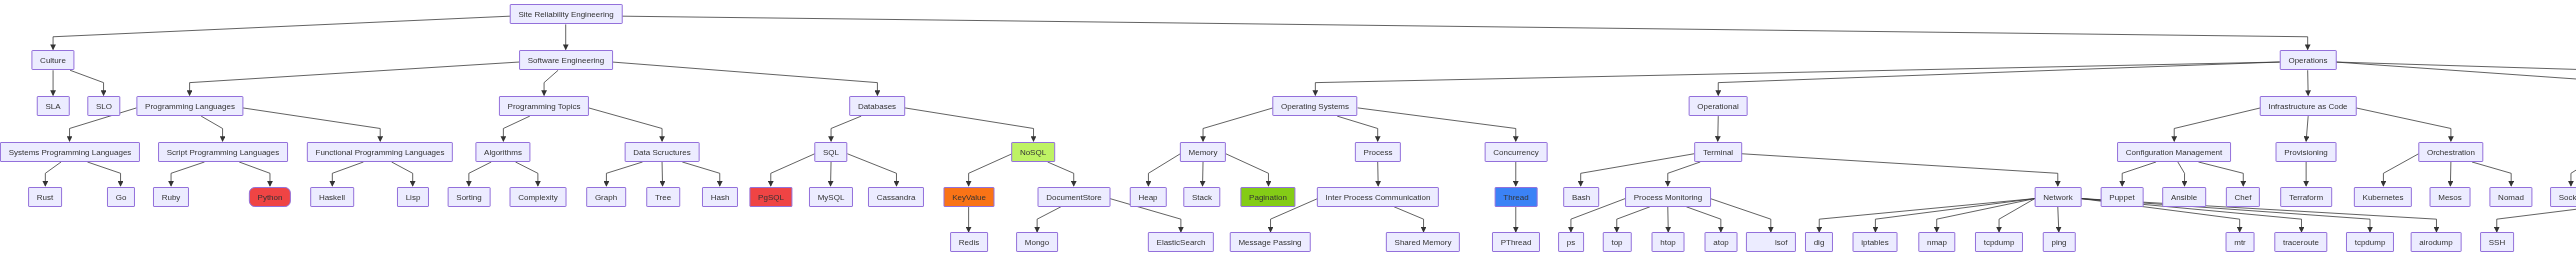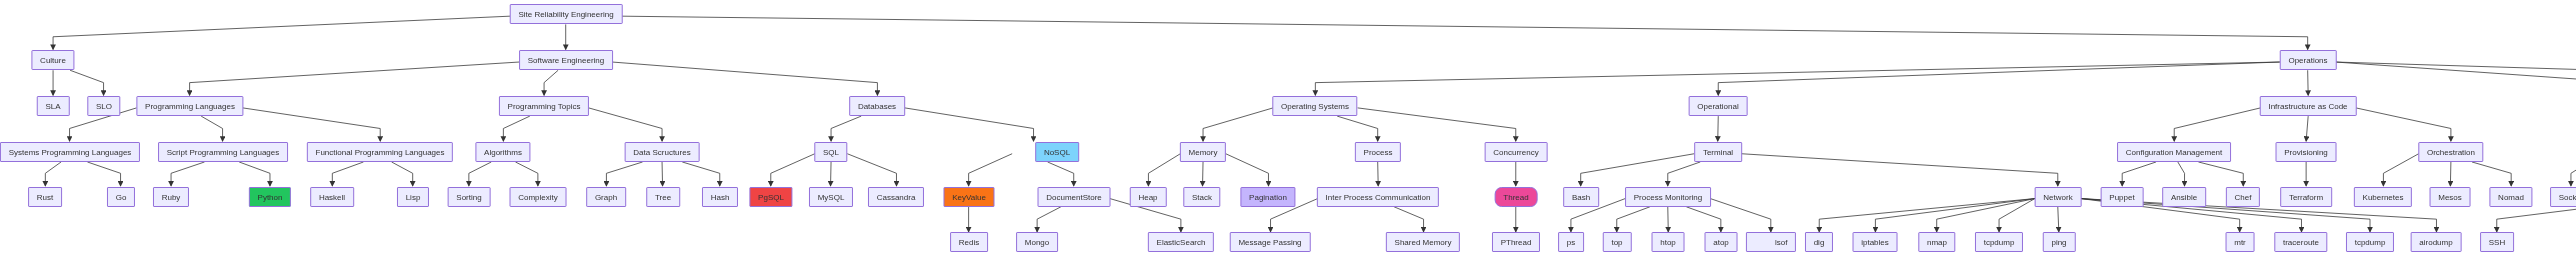--- a/index.html
+++ b/index.html
@@ -142,49 +142,49 @@
       <div class="node" style="left: 877px; top: 96px; background: rgb(236, 236, 255); border-color: rgb(147, 112, 219); color: rgb(51, 51, 51);">Databases</div>
       <div class="node" style="left: 1315px; top: 96px; background: rgb(236, 236, 255); border-color: rgb(147, 112, 219); color: rgb(51, 51, 51);">Operating Systems</div>
       <div class="node" style="left: 1718px; top: 96px; background: rgb(236, 236, 255); border-color: rgb(147, 112, 219); color: rgb(51, 51, 51);">Operational</div>
       <div class="node" style="left: 2308px; top: 96px; background: rgb(236, 236, 255); border-color: rgb(147, 112, 219); color: rgb(51, 51, 51);">Infrastructure as Code</div>
       <div class="node" style="left: 70px; top: 142px; background: rgb(236, 236, 255); border-color: rgb(147, 112, 219); color: rgb(51, 51, 51);">Systems Programming Languages</div>
       <div class="node" style="left: 223px; top: 142px; background: rgb(236, 236, 255); border-color: rgb(147, 112, 219); color: rgb(51, 51, 51);">Script Programming Languages</div>
       <div class="node" style="left: 380px; top: 142px; background: rgb(236, 236, 255); border-color: rgb(147, 112, 219); color: rgb(51, 51, 51);">Functional Programming Languages</div>
       <div class="node" style="left: 503px; top: 142px; background: rgb(236, 236, 255); border-color: rgb(147, 112, 219); color: rgb(51, 51, 51);">Algorithms</div>
       <div class="node" style="left: 662px; top: 142px; background: rgb(236, 236, 255); border-color: rgb(147, 112, 219); color: rgb(51, 51, 51);">Data Scructures</div>
       <div class="node" style="left: 831px; top: 142px; background: rgb(236, 236, 255); border-color: rgb(147, 112, 219); color: rgb(51, 51, 51);">SQL</div>
-      <div class="node" style="left: 1057px; top: 142px; background: #7dd3fc; border-color: rgb(147, 112, 219); color: rgb(51, 51, 51);">NoSQL</div>
+      <div class="node" style="left: 1033px; top: 142px; background: #bef264; border-color: rgb(147, 112, 219); color: rgb(51, 51, 51);">NoSQL</div>
       <div class="node" style="left: 1203px; top: 142px; background: rgb(236, 236, 255); border-color: rgb(147, 112, 219); color: rgb(51, 51, 51);">Memory</div>
       <div class="node" style="left: 1378px; top: 142px; background: rgb(236, 236, 255); border-color: rgb(147, 112, 219); color: rgb(51, 51, 51);">Process</div>
       <div class="node" style="left: 1516px; top: 142px; background: rgb(236, 236, 255); border-color: rgb(147, 112, 219); color: rgb(51, 51, 51);">Concurrency</div>
       <div class="node" style="left: 1718px; top: 142px; background: rgb(236, 236, 255); border-color: rgb(147, 112, 219); color: rgb(51, 51, 51);">Terminal</div>
       <div class="node" style="left: 2174px; top: 142px; background: rgb(236, 236, 255); border-color: rgb(147, 112, 219); color: rgb(51, 51, 51);">Configuration Management</div>
       <div class="node" style="left: 2306px; top: 142px; background: rgb(236, 236, 255); border-color: rgb(147, 112, 219); color: rgb(51, 51, 51);">Provisioning</div>
       <div class="node" style="left: 2451px; top: 142px; background: rgb(236, 236, 255); border-color: rgb(147, 112, 219); color: rgb(51, 51, 51);">Orchestration</div>
       <div class="node" style="left: 45px; top: 187px; background: rgb(236, 236, 255); border-color: rgb(147, 112, 219); color: rgb(51, 51, 51);">Rust</div>
       <div class="node" style="left: 121px; top: 187px; background: rgb(236, 236, 255); border-color: rgb(147, 112, 219); color: rgb(51, 51, 51);">Go</div>
       <div class="node" style="left: 171px; top: 187px; background: rgb(236, 236, 255); border-color: rgb(147, 112, 219); color: rgb(51, 51, 51);">Ruby</div>
-      <div class="node" style="left: 270px; top: 187px; background: #22c55e; border-color: rgb(147, 112, 219); color: rgb(51, 51, 51);">Python</div>
+      <div class="node" style="left: 270px; top: 187px; background: #ef4444; border-color: rgb(147, 112, 219); color: rgb(51, 51, 51); border-radius: 6px;">Python</div>
       <div class="node" style="left: 332px; top: 187px; background: rgb(236, 236, 255); border-color: rgb(147, 112, 219); color: rgb(51, 51, 51);">Haskell</div>
       <div class="node" style="left: 413px; top: 187px; background: rgb(236, 236, 255); border-color: rgb(147, 112, 219); color: rgb(51, 51, 51);">Lisp</div>
       <div class="node" style="left: 469px; top: 187px; background: rgb(236, 236, 255); border-color: rgb(147, 112, 219); color: rgb(51, 51, 51);">Sorting</div>
       <div class="node" style="left: 538px; top: 187px; background: rgb(236, 236, 255); border-color: rgb(147, 112, 219); color: rgb(51, 51, 51);">Complexity</div>
       <div class="node" style="left: 606px; top: 187px; background: rgb(236, 236, 255); border-color: rgb(147, 112, 219); color: rgb(51, 51, 51);">Graph</div>
       <div class="node" style="left: 663px; top: 187px; background: rgb(236, 236, 255); border-color: rgb(147, 112, 219); color: rgb(51, 51, 51);">Tree</div>
       <div class="node" style="left: 720px; top: 187px; background: rgb(236, 236, 255); border-color: rgb(147, 112, 219); color: rgb(51, 51, 51);">Hash</div>
       <div class="node" style="left: 771px; top: 187px; background: #ef4444; border-color: rgb(147, 112, 219); color: rgb(51, 51, 51);">PgSQL</div>
       <div class="node" style="left: 831px; top: 187px; background: rgb(236, 236, 255); border-color: rgb(147, 112, 219); color: rgb(51, 51, 51);">MySQL</div>
       <div class="node" style="left: 896px; top: 187px; background: rgb(236, 236, 255); border-color: rgb(147, 112, 219); color: rgb(51, 51, 51);">Cassandra</div>
       <div class="node" style="left: 969px; top: 187px; background: #f97316; border-color: rgb(147, 112, 219); color: rgb(51, 51, 51);">KeyValue</div>
       <div class="node" style="left: 1074px; top: 187px; background: rgb(236, 236, 255); border-color: rgb(147, 112, 219); color: rgb(51, 51, 51);">DocumentStore</div>
       <div class="node" style="left: 1148px; top: 187px; background: rgb(236, 236, 255); border-color: rgb(147, 112, 219); color: rgb(51, 51, 51);">Heap</div>
       <div class="node" style="left: 1202px; top: 187px; background: rgb(236, 236, 255); border-color: rgb(147, 112, 219); color: rgb(51, 51, 51);">Stack</div>
-      <div class="node" style="left: 1268px; top: 187px; background: #c4b5fd; border-color: rgb(147, 112, 219); color: rgb(51, 51, 51);">Pagination</div>
+      <div class="node" style="left: 1268px; top: 187px; background: #84cc16; border-color: rgb(147, 112, 219); color: rgb(51, 51, 51);">Pagination</div>
       <div class="node" style="left: 1378px; top: 187px; background: rgb(236, 236, 255); border-color: rgb(147, 112, 219); color: rgb(51, 51, 51);">Inter Process Communication</div>
-      <div class="node" style="left: 1516px; top: 187px; background: #ec4899; border-color: rgb(147, 112, 219); color: rgb(51, 51, 51); border-radius: 7px;">Thread</div>
+      <div class="node" style="left: 1516px; top: 187px; background: #3b82f6; border-color: rgb(147, 112, 219); color: rgb(51, 51, 51);">Thread</div>
       <div class="node" style="left: 1581px; top: 187px; background: rgb(236, 236, 255); border-color: rgb(147, 112, 219); color: rgb(51, 51, 51);">Bash</div>
       <div class="node" style="left: 1668px; top: 187px; background: rgb(236, 236, 255); border-color: rgb(147, 112, 219); color: rgb(51, 51, 51);">Process Monitoring</div>
       <div class="node" style="left: 2058px; top: 187px; background: rgb(236, 236, 255); border-color: rgb(147, 112, 219); color: rgb(51, 51, 51);">Network</div>
       <div class="node" style="left: 2122px; top: 187px; background: rgb(236, 236, 255); border-color: rgb(147, 112, 219); color: rgb(51, 51, 51);">Puppet</div>
       <div class="node" style="left: 2184px; top: 187px; background: rgb(236, 236, 255); border-color: rgb(147, 112, 219); color: rgb(51, 51, 51);">Ansible</div>
       <div class="node" style="left: 2243px; top: 187px; background: rgb(236, 236, 255); border-color: rgb(147, 112, 219); color: rgb(51, 51, 51);">Chef</div>
       <div class="node" style="left: 2306px; top: 187px; background: rgb(236, 236, 255); border-color: rgb(147, 112, 219); color: rgb(51, 51, 51);">Terraform</div>
       <div class="node" style="left: 2383px; top: 187px; background: rgb(236, 236, 255); border-color: rgb(147, 112, 219); color: rgb(51, 51, 51);">Kubernetes</div>
       <div class="node" style="left: 2450px; top: 187px; background: rgb(236, 236, 255); border-color: rgb(147, 112, 219); color: rgb(51, 51, 51);">Mesos</div>
       <div class="node" style="left: 2511px; top: 187px; background: rgb(236, 236, 255); border-color: rgb(147, 112, 219); color: rgb(51, 51, 51);">Nomad</div>

